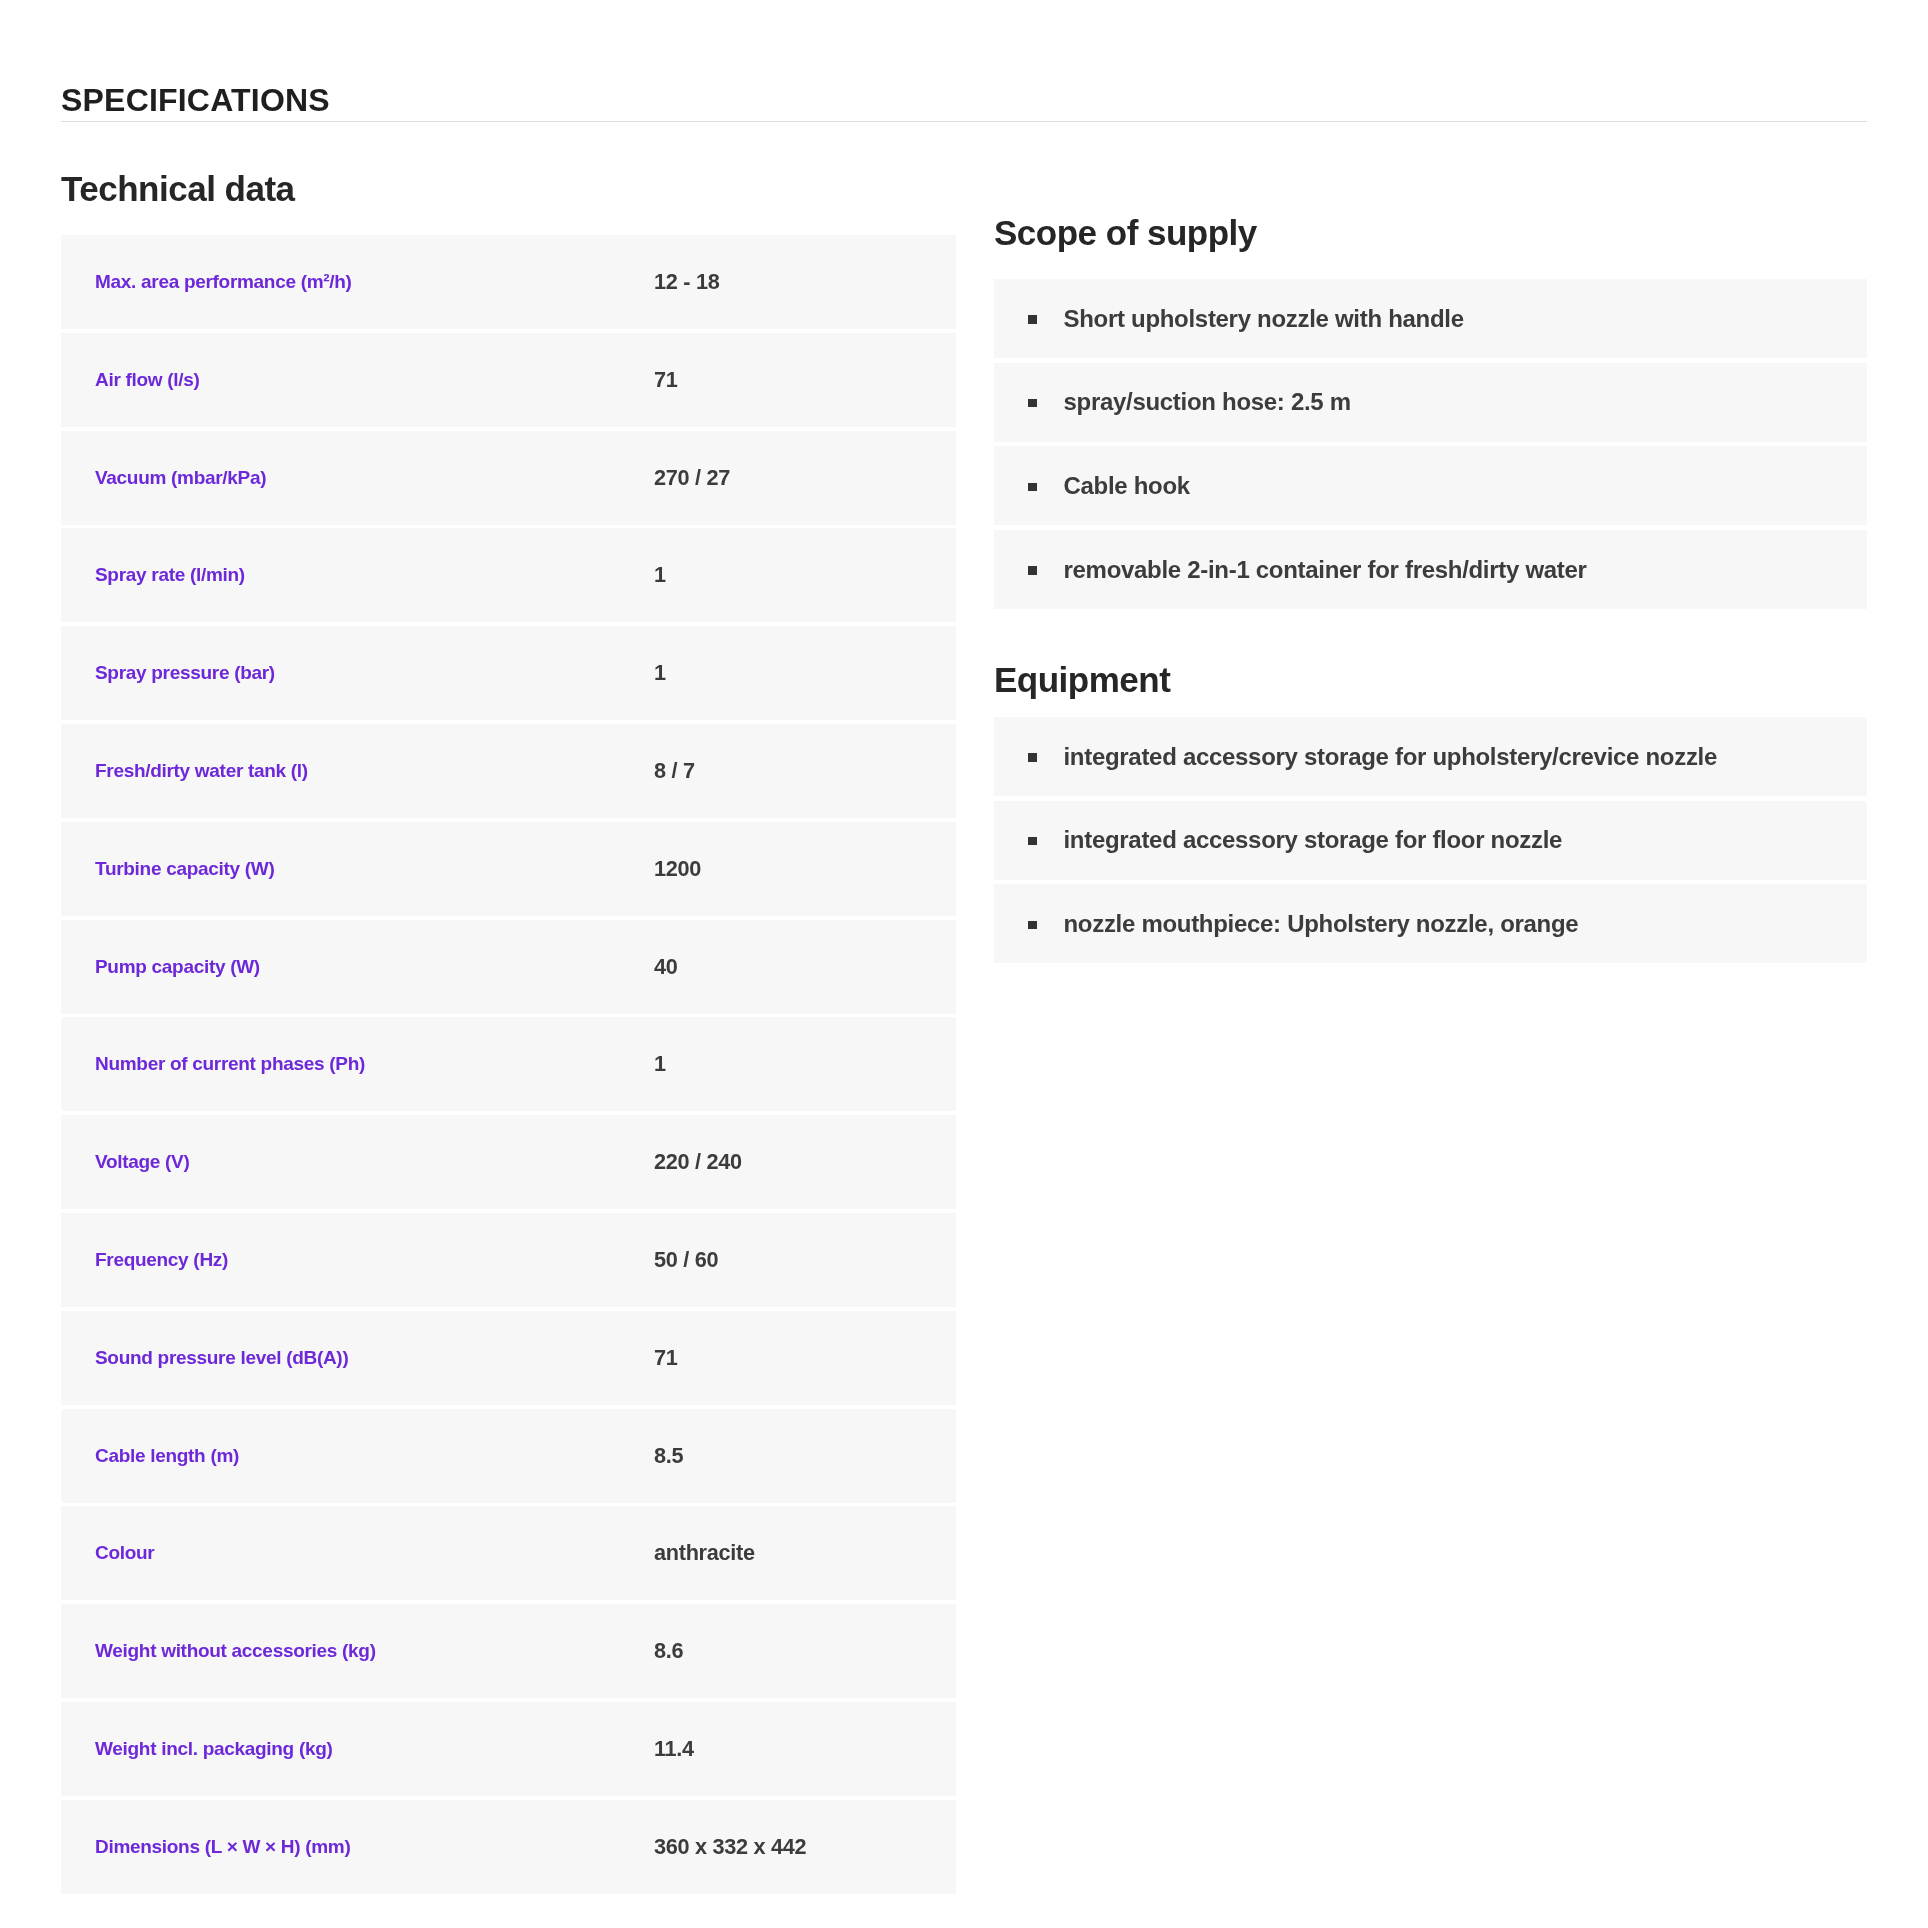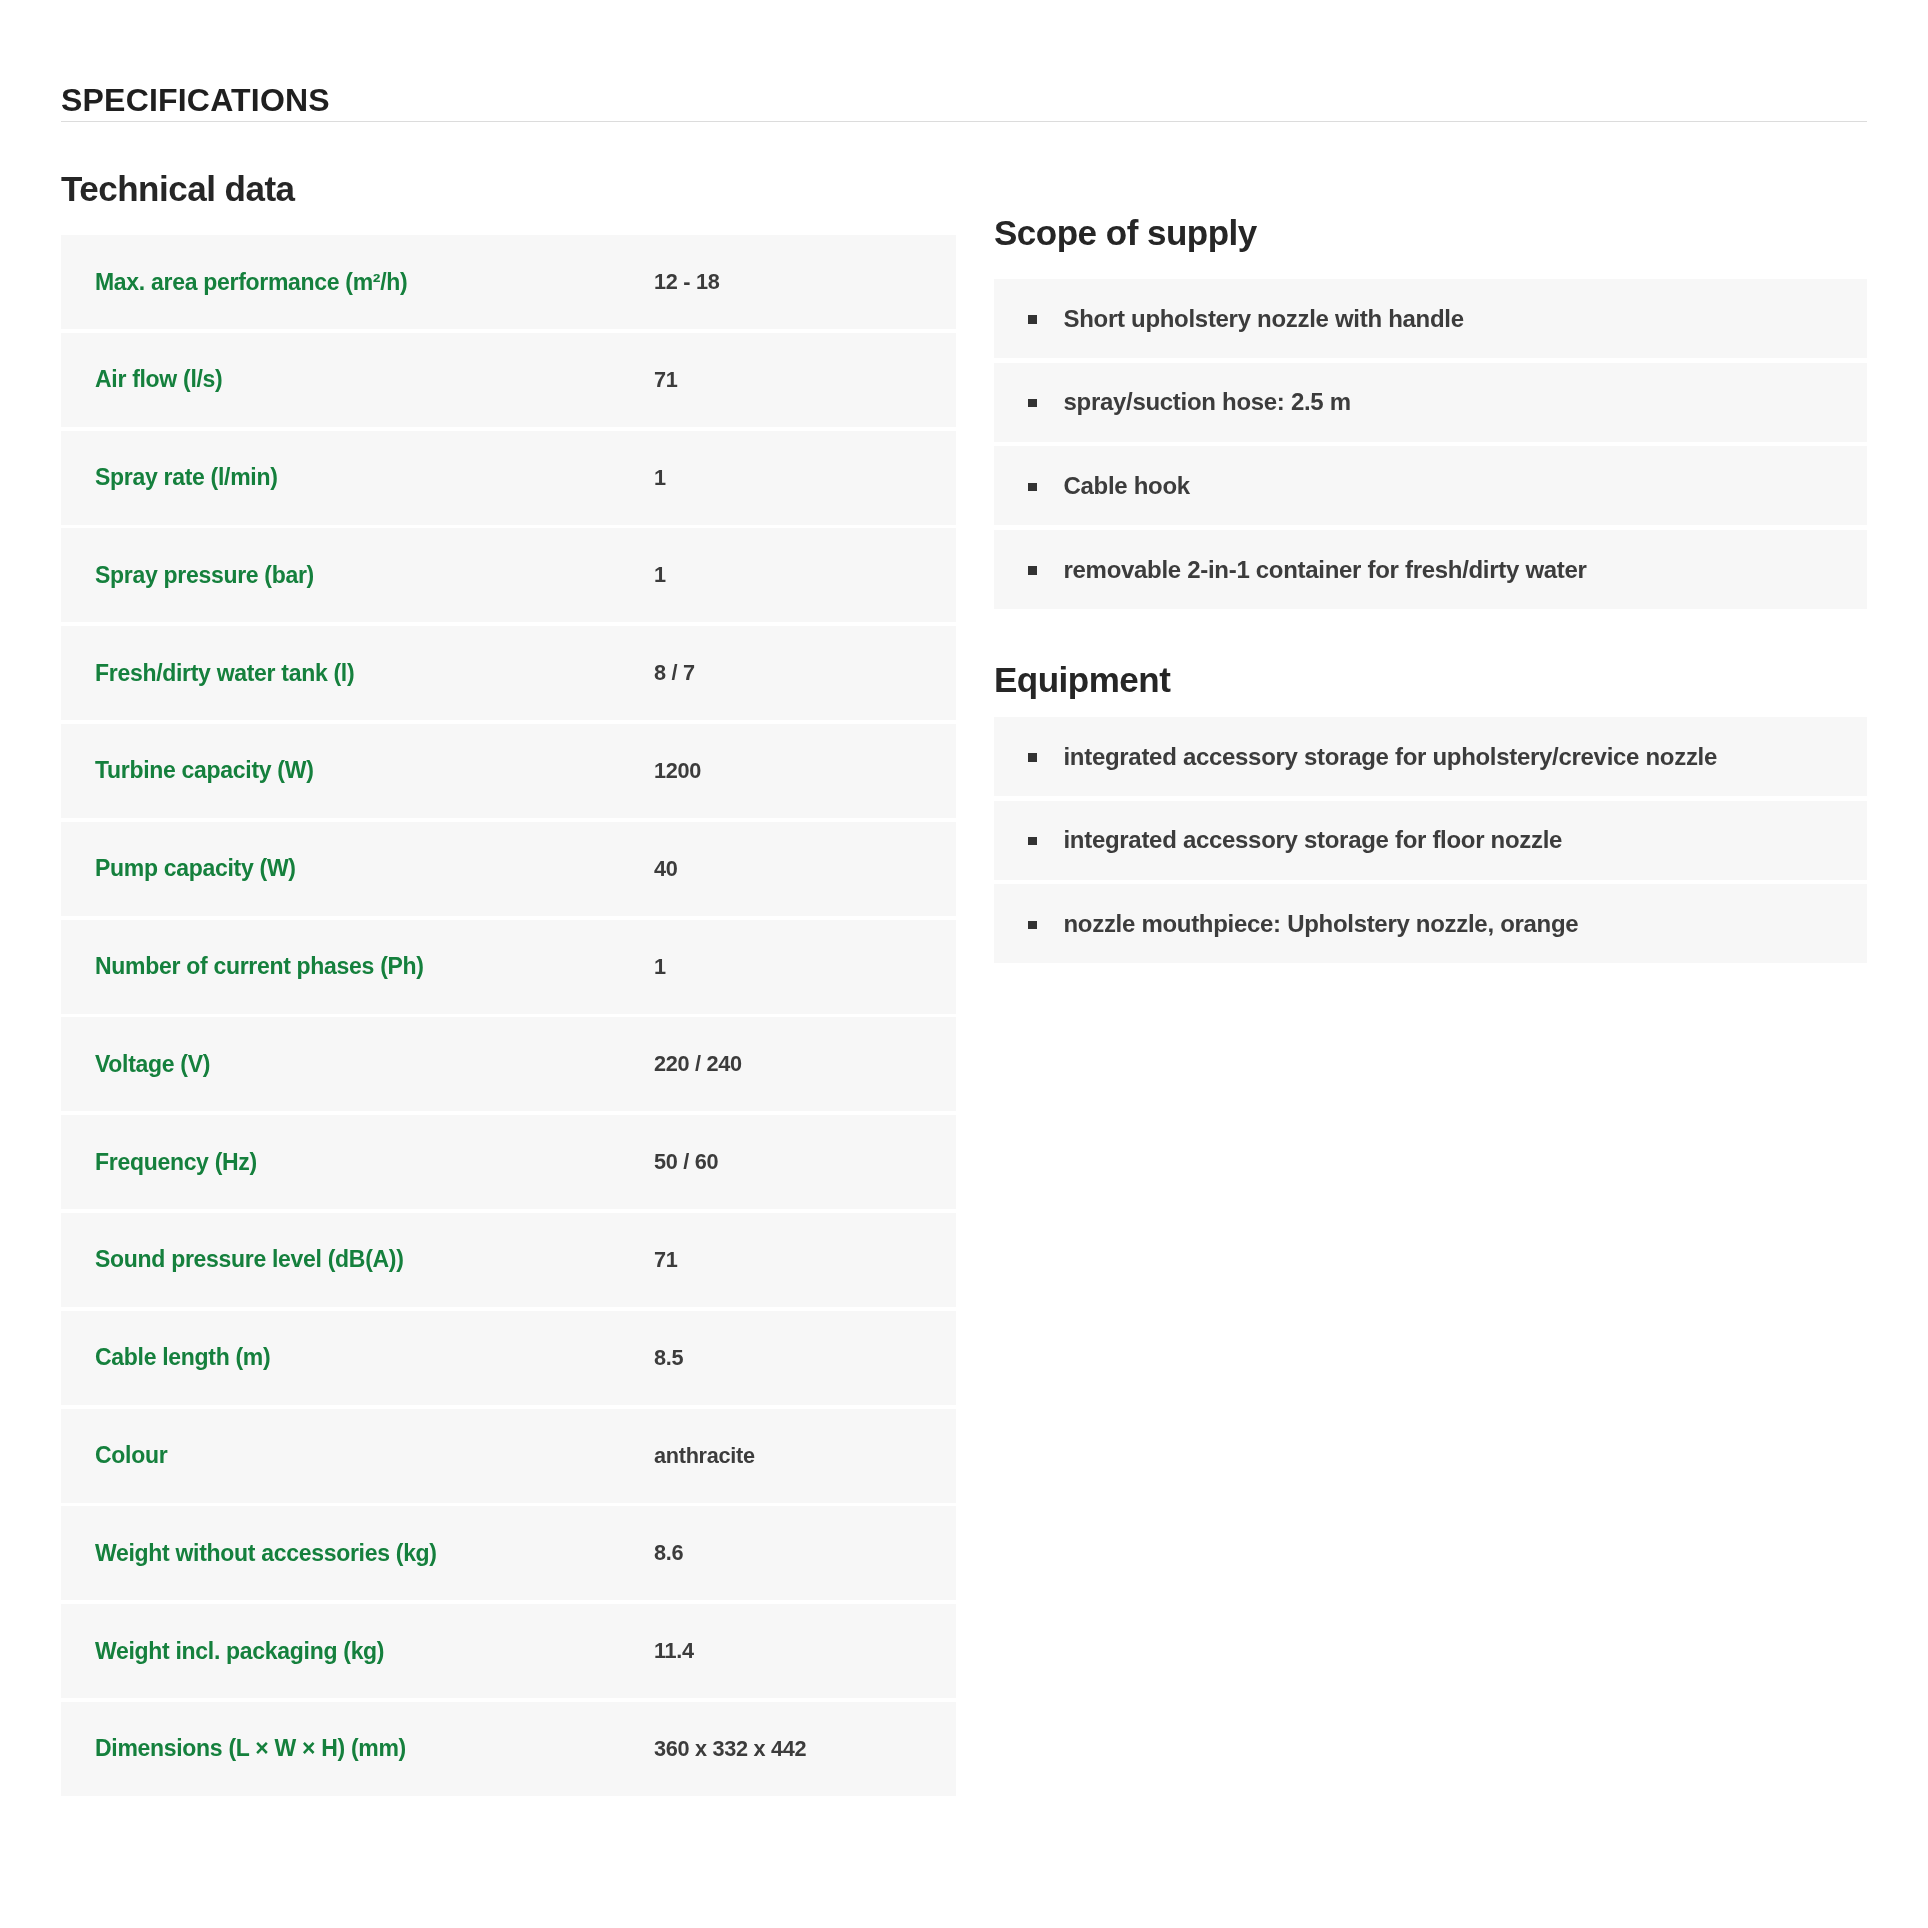--- a/index.html
+++ b/index.html
@@ -65,24 +65,24 @@
     background: #f7f7f7;
     margin-bottom: 3.8px;
     display: flex;
     align-items: center;
     box-sizing: border-box;
     padding-left: 34px;
   }
   .spec-label {
     width: 559px;
     flex: 0 0 559px;
-    font-size: 23px;
+    font-size: 19px;
     font-weight: 600;
     letter-spacing: -0.3px;
-    color: #15803d;
+    color: #6d28d9;
   }
   .spec-value {
     font-size: 21.7px;
     font-weight: 600;
     letter-spacing: -0.3px;
     color: #3c3c3c;
   }
   .bullet-list {
     margin-top: 26px;
   }
@@ -130,20 +130,24 @@
     <div class="spec-table" id="spec-table">
         <div class="spec-row">
           <span class="spec-label">Max. area performance (m²/h)</span>
           <span class="spec-value">12 - 18</span>
         </div>
         <div class="spec-row">
           <span class="spec-label">Air flow (l/s)</span>
           <span class="spec-value">71</span>
         </div>
         <div class="spec-row">
+          <span class="spec-label">Vacuum (mbar/kPa)</span>
+          <span class="spec-value">270 / 27</span>
+        </div>
+        <div class="spec-row">
           <span class="spec-label">Spray rate (l/min)</span>
           <span class="spec-value">1</span>
         </div>
         <div class="spec-row">
           <span class="spec-label">Spray pressure (bar)</span>
           <span class="spec-value">1</span>
         </div>
         <div class="spec-row">
           <span class="spec-label">Fresh/dirty water tank (l)</span>
           <span class="spec-value">8 / 7</span>

